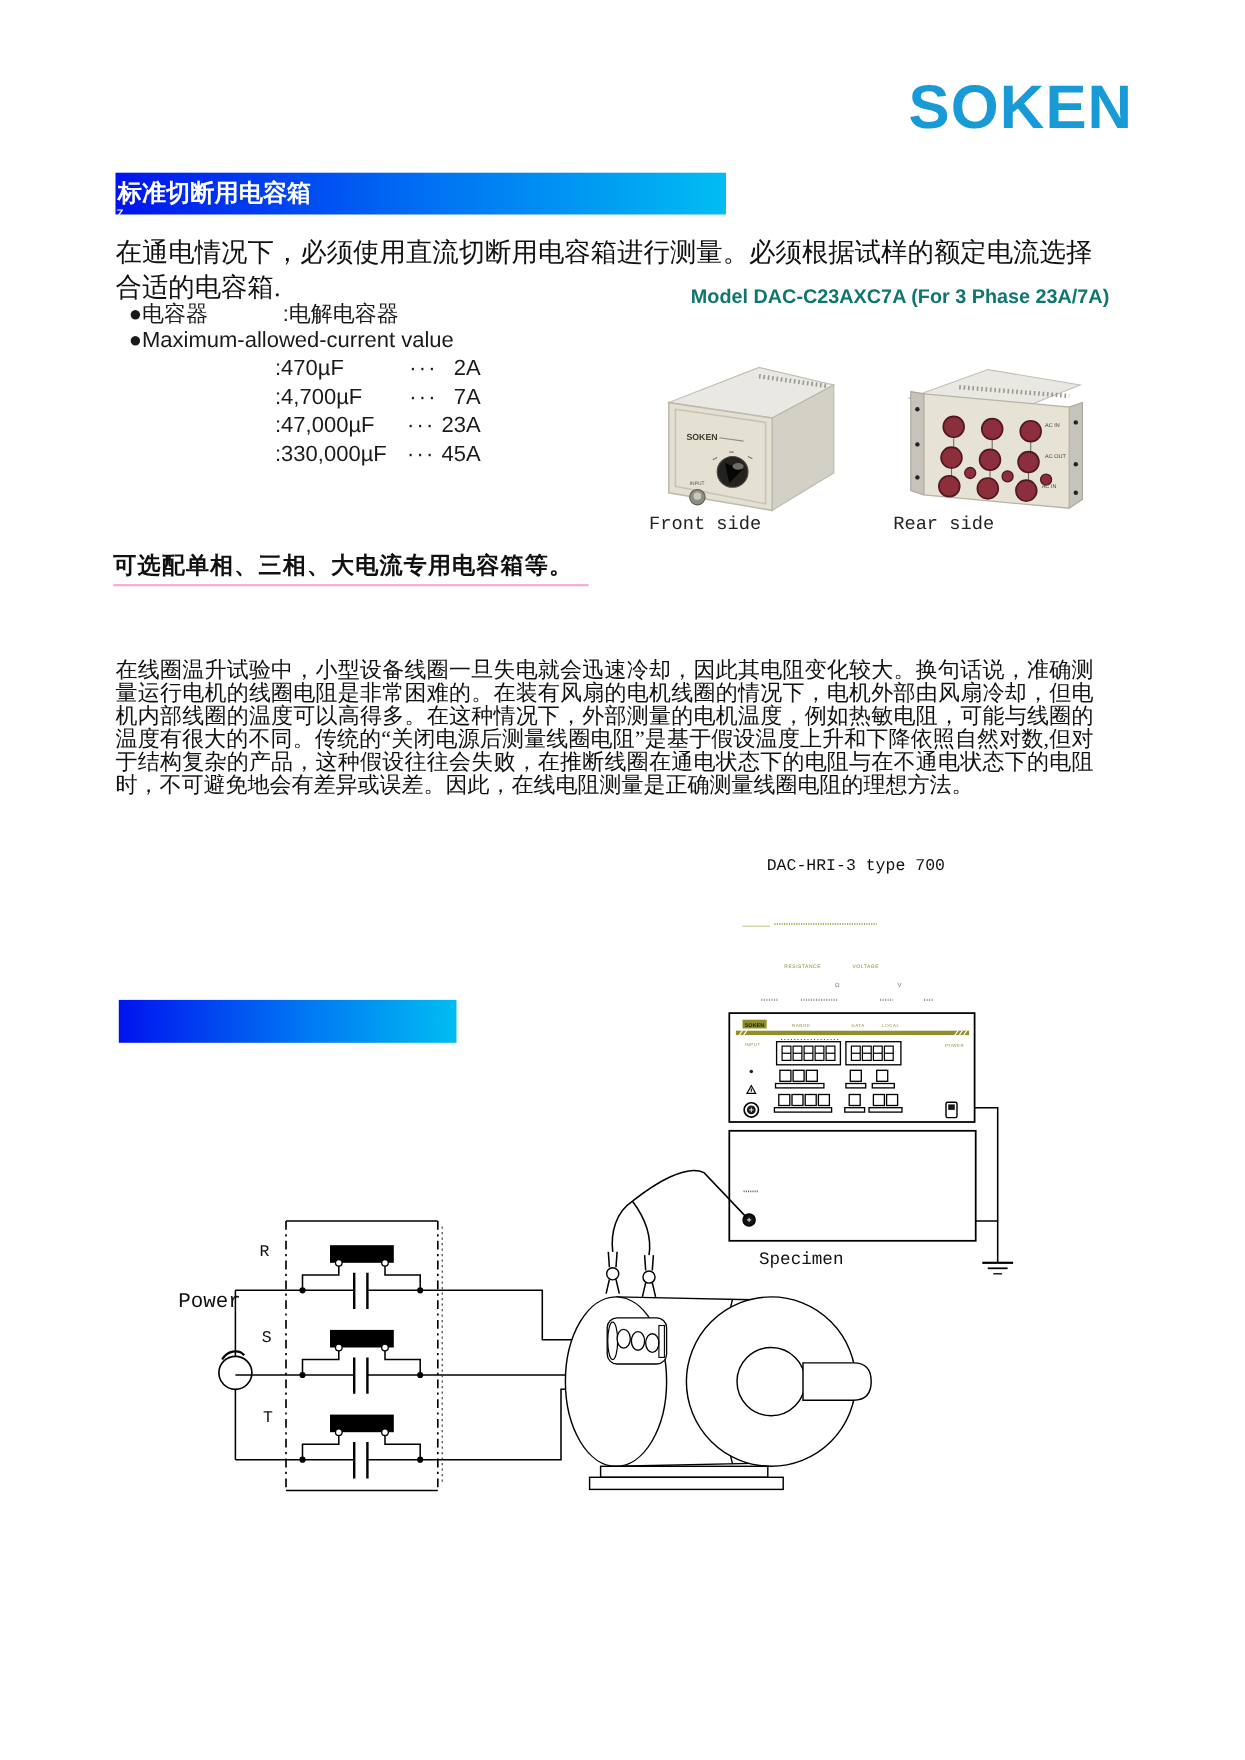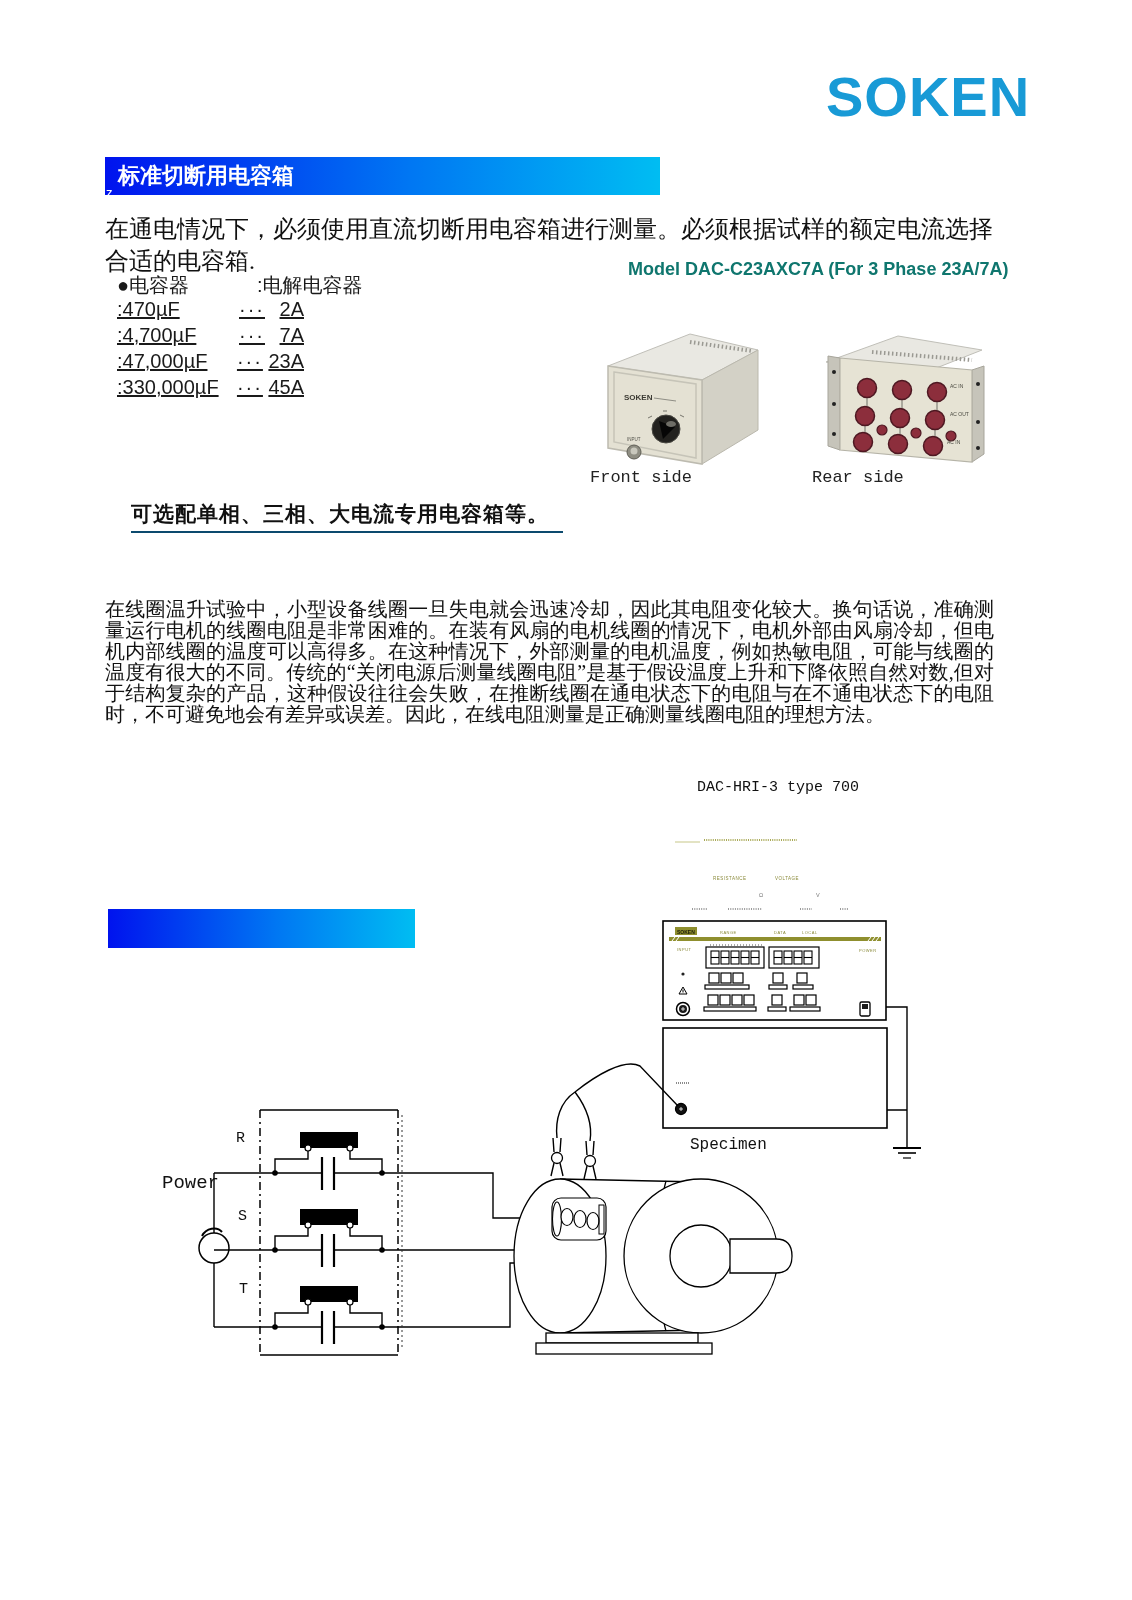--- a/index.html
+++ b/index.html
@@ -6,51 +6,51 @@
   html,body { background:#ffffff; }
   .page { position:relative; width:1132px; height:1600px; background:#fff; overflow:hidden;
           font-family:"Liberation Serif", serif; color:#111; }
 
   .logo { position:absolute; left:826px; top:64px; font-family:"Liberation Sans",sans-serif;
           font-weight:bold; font-size:56px; letter-spacing:1px; color:#189ad6; }
 
   .bar { position:absolute; height:38px; width:555px;
          background:linear-gradient(90deg,#0013ee 0%, #0077f3 55%, #00bdf2 100%);
          color:#fff; font-family:"Liberation Sans",sans-serif; font-weight:bold;
-         font-size:22px; line-height:38px; padding-left:13px; }
+         font-size:22px; line-height:38px; padding-left:2px; }
   .bar1 { left:105px; top:157px; }
   .bar2 { left:105px; top:540px; }
   .bar3 { left:108px; top:909px; width:307px; height:39px; }
   .bar-z { position:absolute; left:1px; bottom:-4px; font-size:13px; font-weight:normal;
            line-height:1; color:#fff; }
 
   .intro { position:absolute; left:105px; top:213px; width:900px; font-size:24px; }
 
   .model-heading { position:absolute; left:628px; top:259px; width:420px;
                    font-family:"Liberation Sans",sans-serif; font-weight:bold; font-size:18px; color:#0f766e; }
 
   .specs { position:absolute; left:117px; top:272px; width:340px;
            font-family:"Liberation Sans",sans-serif; font-size:20px; color:#1a1a1a; }
   .spec-line { height:26px; display:flex; }
   .spec-line .c1 { width:140px; }
-  .val-row { width:187px; display:flex; height:26px;text-decoration:underline; }
+  .val-row { margin-left:133px; width:187px; display:flex; height:26px; }
   .val-row .cap { width:122px; }
   .val-row .dots { width:32px; letter-spacing:2px; }
   .val-row .amp { flex:1; text-align:right; }
 
   .photo { position:absolute; }
   .photo-front { left:590px; top:326px; }
   .photo-rear  { left:812px; top:330px; }
   .caption { position:absolute; top:468px; width:175px; text-align:left;
              font-family:"Liberation Mono","DejaVu Sans Mono",monospace; font-size:17px; color:#222; }
   .cap-front { left:590px; } .cap-rear { left:812px; }
 
-  .option-note { position:absolute; left:131px; top:500px; display:inline-block;
+  .option-note { position:absolute; left:103px; top:500px; display:inline-block;
                  font-weight:bold; font-size:21px; letter-spacing:1px;
-                 border-bottom:2px solid #0c4a6e; padding:0 14px 3px 0; }
+                 border-bottom:2px solid #f9a8d4; padding:0 14px 3px 0; }
 
   .body2 { position:absolute; left:105px; top:599px; width:889px; font-size:20px;
            line-height:21px; text-align:justify; }
 
   .device-label { position:absolute; left:697px; top:779px;
                   font-family:"Liberation Mono","DejaVu Sans Mono",monospace; font-size:15px; color:#111; }
 
   .diagram { position:absolute; left:100px; top:820px; }
 
   svg text { user-select:none; }
@@ -72,20 +72,21 @@
 
   <p class="intro">在通电情况下，必须使用直流切断用电容箱进行测量。必须根据试样的额定电流选择合适的电容箱.</p>
 
   <div class="model-heading">Model DAC-C23AXC7A (For 3 Phase 23A/7A)</div>
 
   <div class="specs">
     <div class="spec-line">
       <span class="c1">●电容器</span>
       <span>:电解电容器</span>
     </div>
+    <div class="spec-line">●Maximum-allowed-current value</div>
     <div class="val-row">
       <span class="cap">:470µF</span>
       <span class="dots">···</span>
       <span class="amp">2A</span>
     </div>
     <div class="val-row">
       <span class="cap">:4,700µF</span>
       <span class="dots">···</span>
       <span class="amp">7A</span>
     </div>

